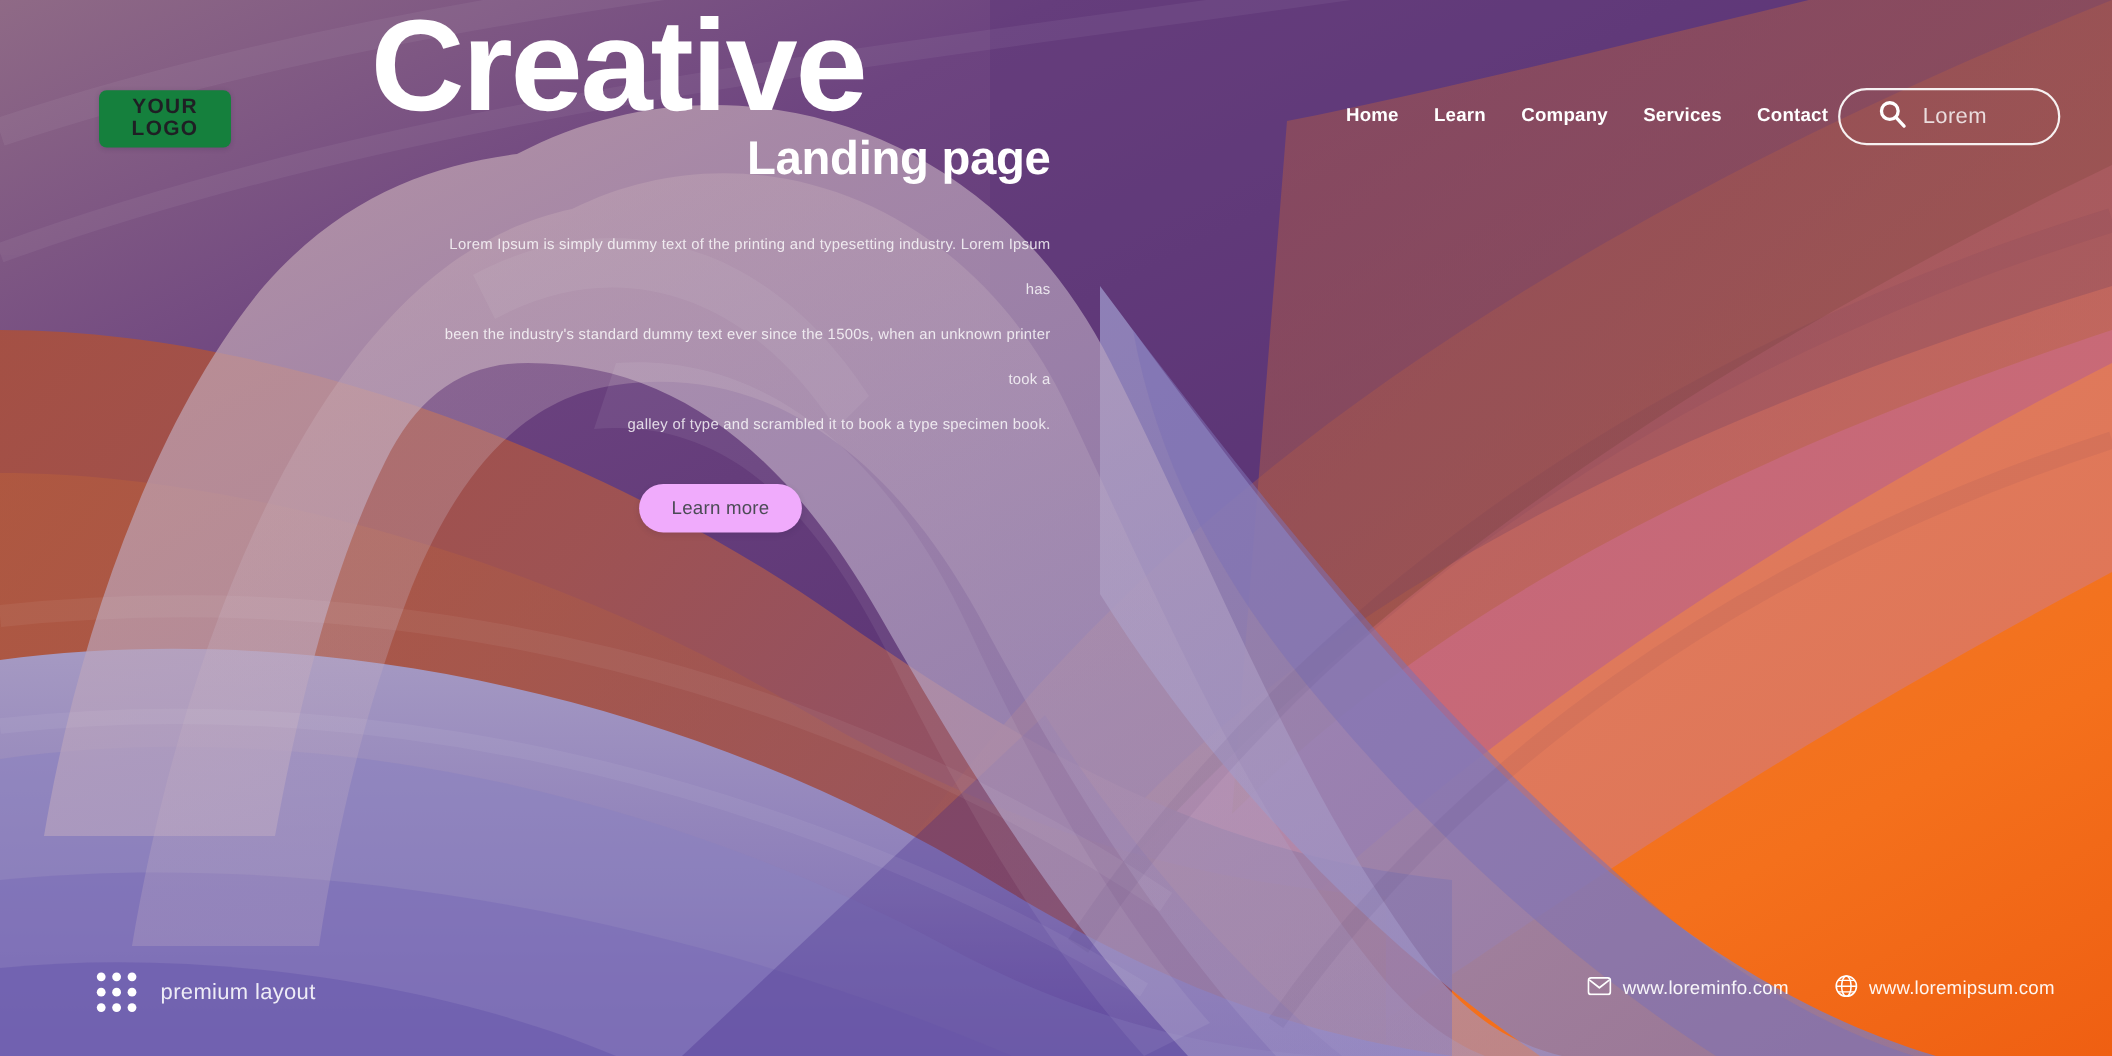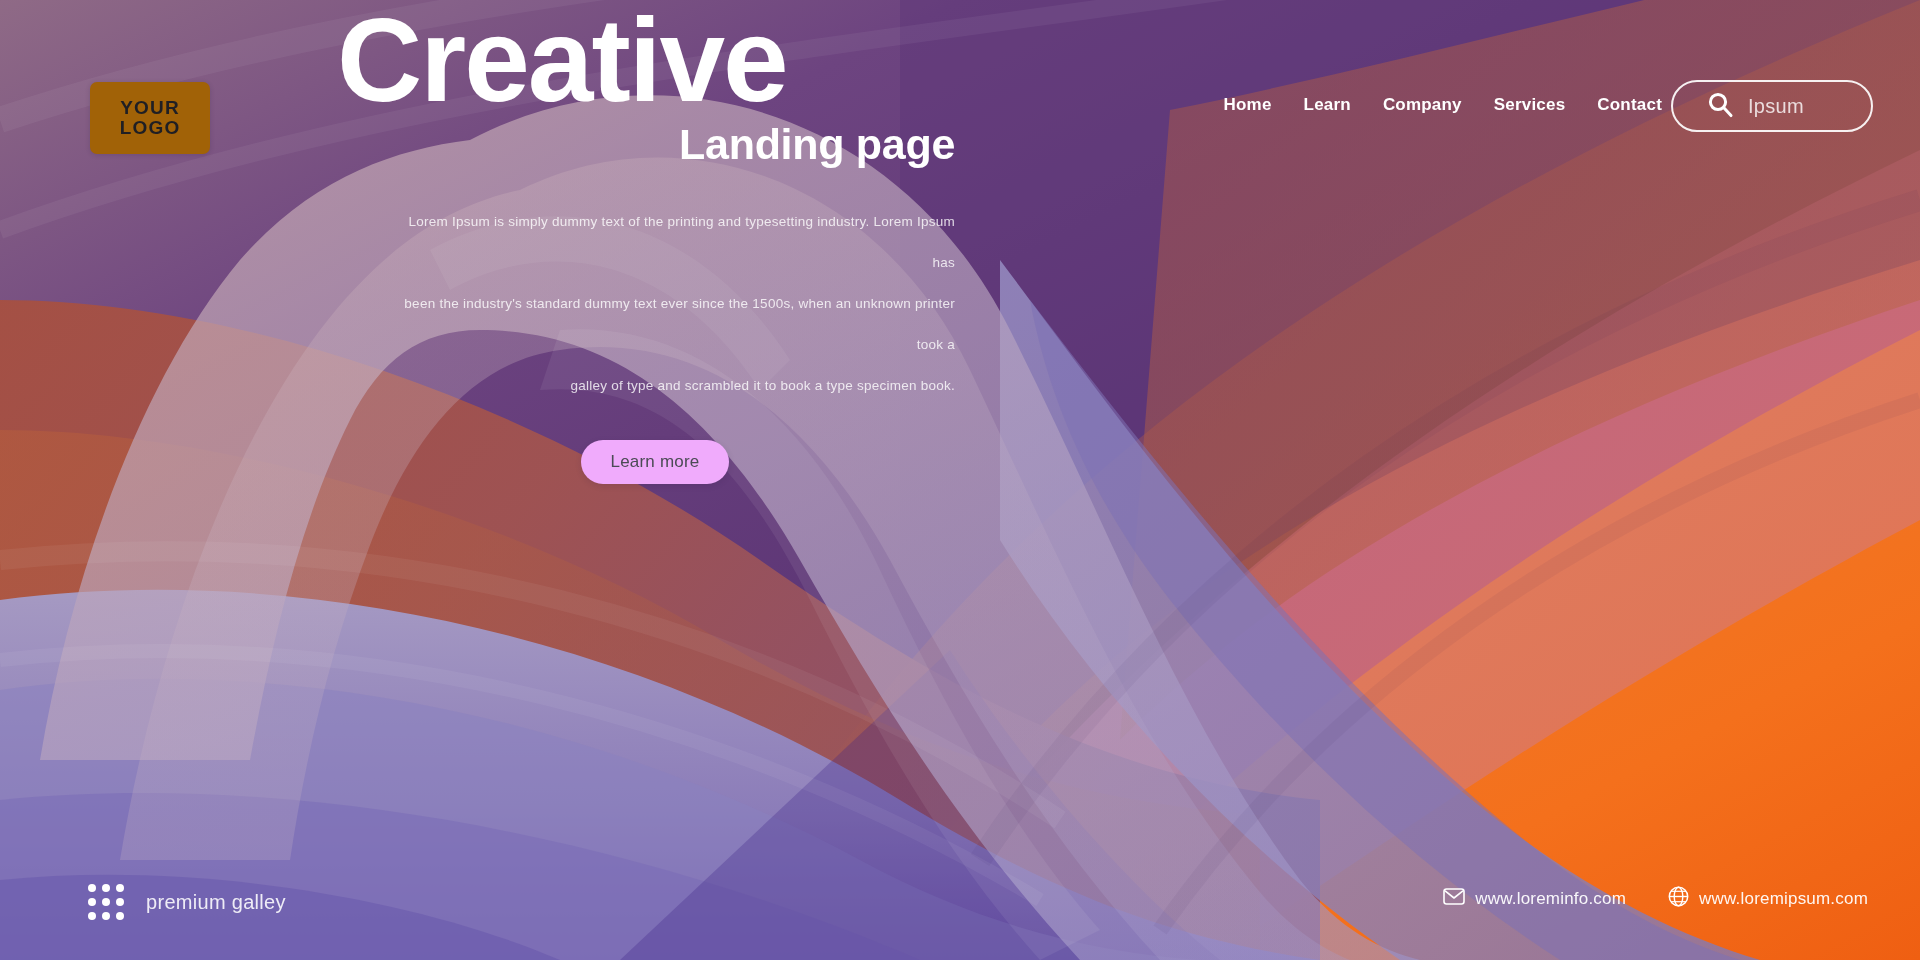--- a/index.html
+++ b/index.html
@@ -14,22 +14,22 @@
   .bg { position:absolute; inset:0; }
   .bg svg { display:block; width:1920px; height:960px; }
 
   
   .header {
     position:absolute; top:0; left:0; width:1920px; height:200px;
     z-index:20;
   }
   .logo-box {
     position:absolute; left:90px; top:82px;
-    width:120px; height:72px;
-    background:#a16207;
+    width:120px; height:52px;
+    background:#15803d;
     border-radius:7px;
     display:flex; flex-direction:column;
     align-items:center; justify-content:center;
     box-shadow:0 1px 5px rgba(40,20,60,.18);
   }
   .logo-line {
     color:#1f1f24;
     font-weight:bold;
     font-size:19px;
     letter-spacing:1.2px;
@@ -272,21 +272,21 @@
       <a href="#">Contact</a>
     </nav>
 
     <div class="search">
       <span>
         <svg width="27" height="27" viewBox="0 0 27 27" xmlns="http://www.w3.org/2000/svg">
           <circle cx="11" cy="11" r="7.6" fill="none" stroke="#ffffff" stroke-width="3"></circle>
           <line x1="16.6" y1="16.6" x2="24" y2="24.6" stroke="#ffffff" stroke-width="3" stroke-linecap="round"></line>
         </svg>
       </span>
-      <span class="placeholder">Ipsum</span>
+      <span class="placeholder">Lorem</span>
     </div>
   </div>
 
   <div class="hero">
     <div class="hero-inner">
       <h1 class="title">Creative</h1>
       <h2 class="subtitle">Landing page</h2>
       <p class="paragraph">
         <span>Lorem Ipsum is simply dummy text of the printing and typesetting industry. Lorem Ipsum has</span><br>
         <span>been the industry's standard dummy text ever since the 1500s, when an unknown printer took a</span><br>
@@ -303,21 +303,21 @@
       <i></i>
         <i></i>
         <i></i>
         <i></i>
         <i></i>
         <i></i>
         <i></i>
         <i></i>
         <i></i>
     </span>
-    <span class="premium-label">premium galley</span>
+    <span class="premium-label">premium layout</span>
   </div>
 
   <div class="footer-right">
     <div class="contact">
       <span>
         <svg width="22" height="17" viewBox="0 0 22 17" xmlns="http://www.w3.org/2000/svg">
           <rect x="1" y="1" width="20" height="15" rx="2.5" fill="none" stroke="#ffffff" stroke-width="1.6"></rect>
           <path d="M2.4,3.2 L11,10 L19.6,3.2" fill="none" stroke="#ffffff" stroke-width="1.6" stroke-linecap="round" stroke-linejoin="round"></path>
         </svg>
       </span>

